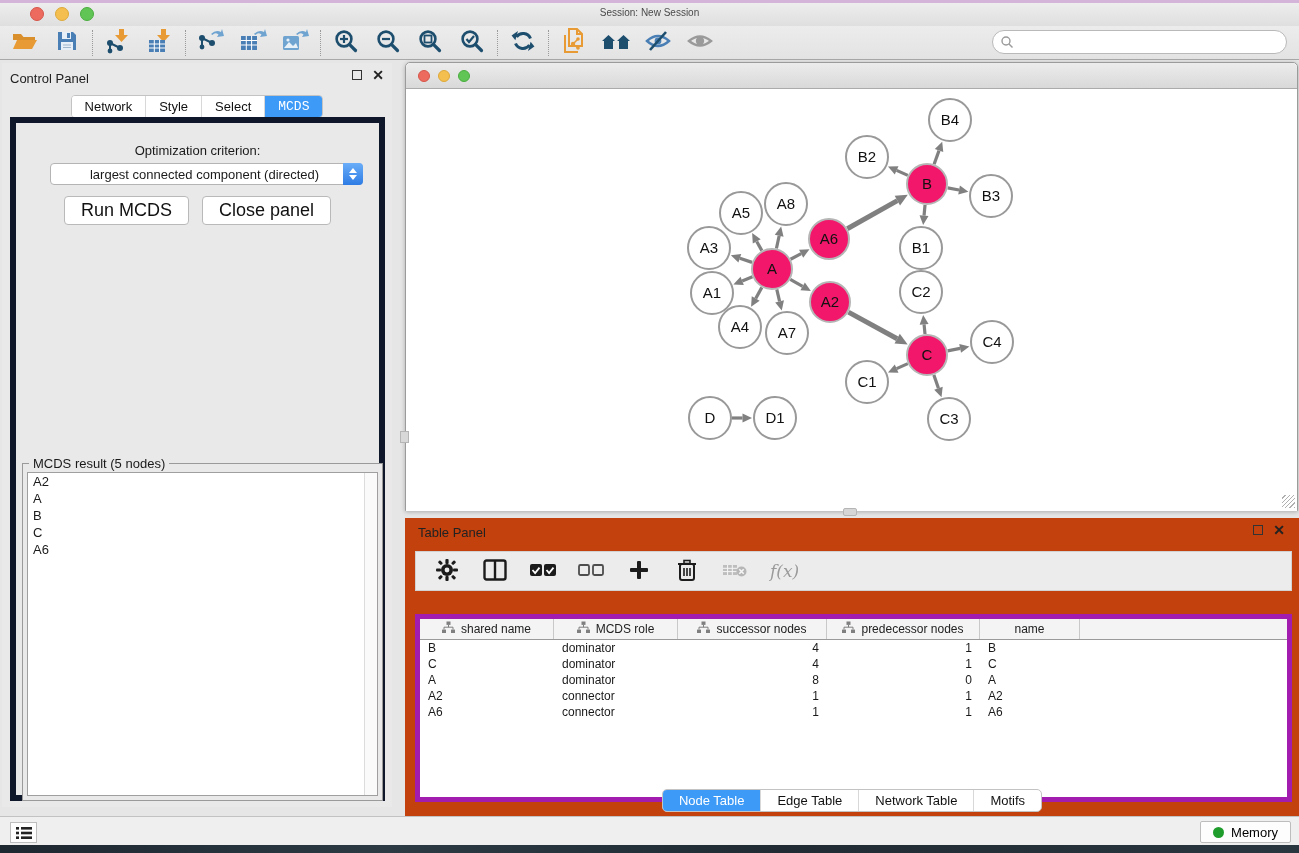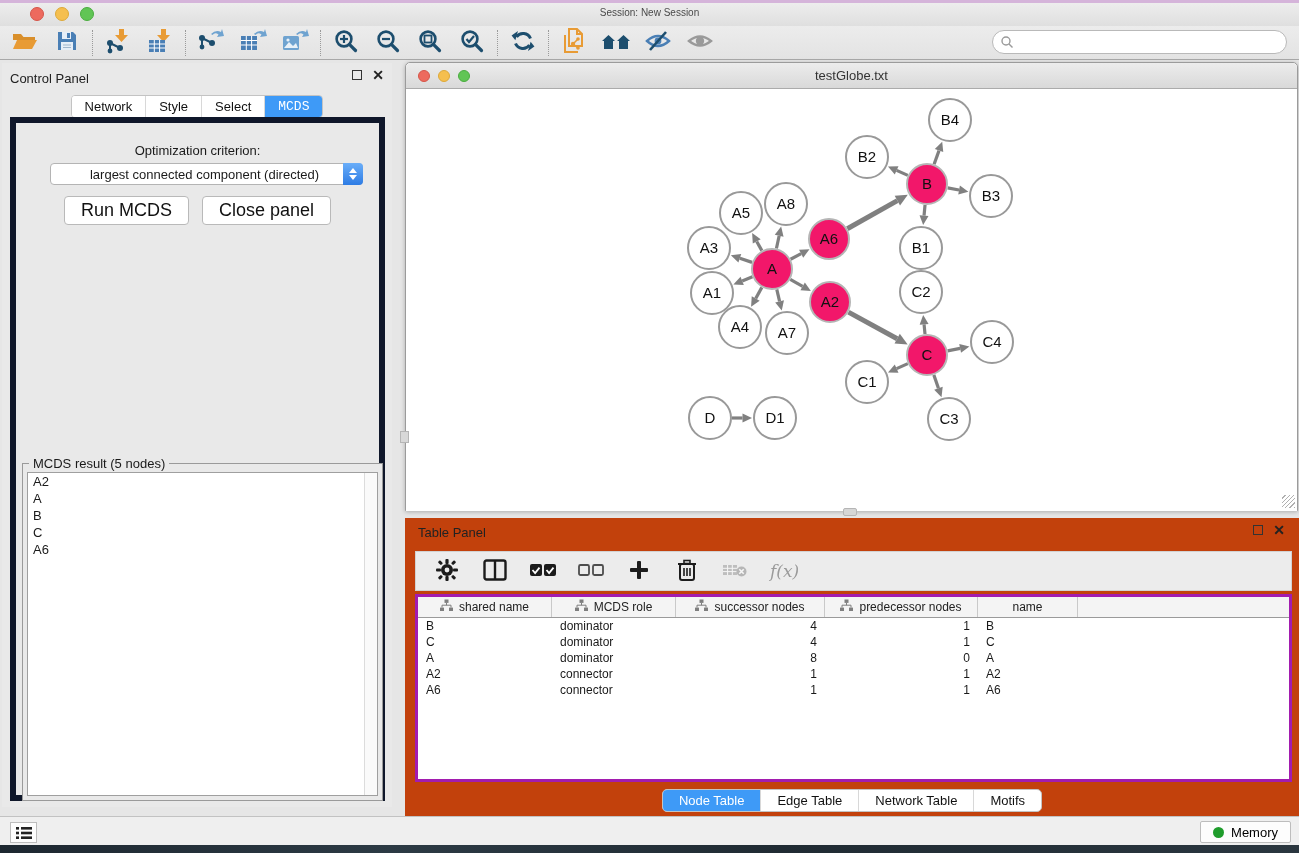--- a/index.html
+++ b/index.html
@@ -91,22 +91,22 @@
   
   .table-panel { position:absolute; left:405px; top:457px; width:894px; height:298px; background:#c2410c; }
   .tp-head { position:absolute; left:13px; top:7px; font-size:13px; color:#222; }
   .tp-icons { position:absolute; right:14px; top:7px; display:flex; gap:10px; align-items:center; }
   .tp-toolbar { position:absolute; left:10px; top:33px; width:877px; height:40px; background:#ececec;
     border:1px solid #d2d2d2; display:flex; align-items:center; gap:22px; padding-left:18px; }
   .tp-tool { display:flex; align-items:center; justify-content:center; width:26px; height:26px;
     background:transparent; border:none; }
   .tp-tool.disabled { opacity:.55; }
   .fx-label { font-family:"DejaVu Serif", serif; font-style:italic; font-size:17px; color:#9a9a9a; }
-  .data-table { position:absolute; left:10px; top:76px; width:877px; height:188px; background:#fff;
-    border:3px solid #a21caf; }
+  .data-table { position:absolute; left:10px; top:96px; width:877px; height:188px; background:#fff;
+    border:5px solid #a21caf; }
   .dt-header { display:flex; height:21px; background:#f4f4f4; border-bottom:1px solid #9a9a9a; }
   .dt-hcell { display:flex; align-items:center; justify-content:center; gap:6px;
     font-size:12px; color:#222; border-right:1px solid #c9c9c9; overflow:hidden; }
   .dt-hcell.filler { border-right:none; }
   .dt-row { display:flex; height:16px; }
   .dt-cell { font-size:12px; padding:1px 8px 0 8px; white-space:nowrap; overflow:hidden; }
   .ta-r { text-align:right; }
   .bottom-tabs { position:absolute; left:0; right:0; top:271px; display:flex; justify-content:center; }
   .bt-seg { display:flex; background:#fff; border:1px solid #c3c3c3; border-radius:5px; overflow:hidden; }
   .bt-tab { padding:3px 16px; font-size:13px; color:#111; border-left:1px solid #d8d8d8; }
@@ -346,21 +346,20 @@
         </div>
       </div>
 
       <div class="net-window">
         <div class="net-titlebar">
           <div class="net-lights">
             <div class="light red"></div>
             <div class="light yellow"></div>
             <div class="light green"></div>
           </div>
-          <div class="net-title">testGlobe.txt</div>
         </div>
         <div class="net-canvas" id="net-canvas"><svg viewBox="0 0 891 421" width="891" height="421">
               <line x1="355.8293664566471" y1="160.62724263136246" x2="350.7402661980462" y2="151.43402926098665" stroke="#808080" stroke-width="3.2"></line>
               <polygon points="346.13926530938653,143.12254378469825 354.6772856341828,149.25460778741103 346.8032467619096,153.61345073456226" fill="#808080"></polygon>
               <line x1="370.42167759484687" y1="158.4707825953538" x2="373.15692753178456" y2="145.77140788814296" stroke="#808080" stroke-width="3.2"></line>
               <polygon points="375.1572102532629,136.48438096699348 377.5560455470659,146.71891022989587 368.75780951650324,144.82390554639005" fill="#808080"></polygon>
               <line x1="346.0776507409392" y1="172.3592169136464" x2="333.8322071866417" y2="168.27740239554723" stroke="#808080" stroke-width="3.2"></line>
               <polygon points="324.8197158551618,165.27323861838727 335.25523213371747,164.00832755431992 332.40918223956595,172.54647723677454" fill="#808080"></polygon>
               <line x1="346.5019894914096" y1="186.79920420343618" x2="336.1754924537709" y2="190.9298030184916" stroke="#808080" stroke-width="3.2"></line>
               <polygon points="327.354963890361,194.4580144438556 334.50423441017745,186.75165790950794 337.8467504973644,195.10794812747528" fill="#808080"></polygon>

